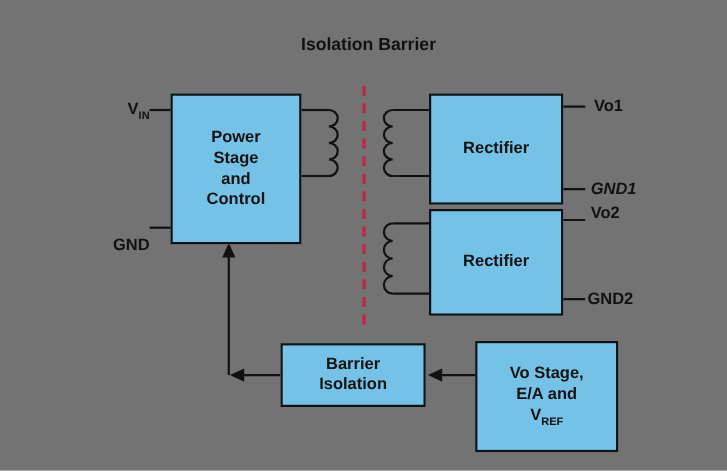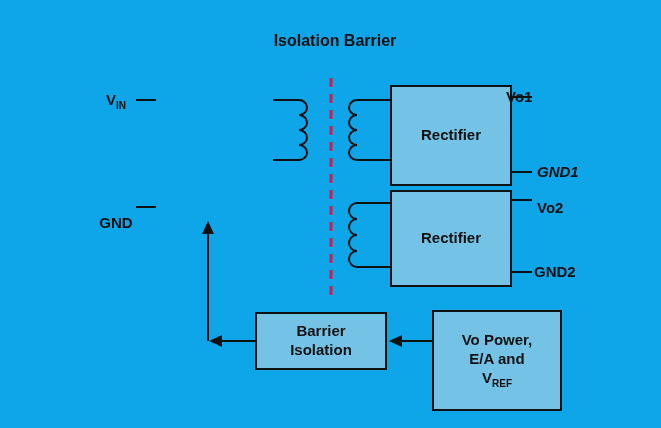--- a/index.html
+++ b/index.html
@@ -1,29 +1,29 @@
 <!DOCTYPE html>
 <html style="--block-fill: #74C2E5; --block-border: #111111; --line: #111111; --barrier: #C3234C;"><head>
 <meta charset="utf-8">
 <style>
   * { margin:0; padding:0; box-sizing:border-box; }
   html,body { background:#ffffff; font-family:"Liberation Sans", sans-serif; }
-  .canvas { position:relative; width:661px; height:428px; background:#0ea5e9; overflow:hidden; }
+  .canvas { position:relative; width:661px; height:428px; background:#737373; overflow:hidden; }
   .wires { position:absolute; left:0; top:0; }
   .wire { stroke:var(--line,#111); stroke-width:2; fill:none; }
   .coil { stroke:var(--line,#111); stroke-width:2; fill:none; }
   .barrier-line { stroke:var(--barrier,#c3234c); stroke-width:3; fill:none; stroke-dasharray:9 7; }
   .arrowhead { fill:var(--line,#111); stroke:none; }
   .block { position:absolute; background:var(--block-fill,#74c2e5); border:2.5px solid var(--block-border,#111);
            display:flex; flex-direction:column; align-items:center; justify-content:center;
            text-align:center; font-weight:700; font-size:15px; line-height:1.25; color:#111; }
   .title { position:absolute; left:225px; top:32px; width:220px; text-align:center;
            font-weight:700; font-size:16px; color:#111; }
   .pin { position:absolute; font-weight:700; font-size:15px; color:#111; white-space:nowrap; }
-  .pin.right-align { text-align:center; }
+  .pin.right-align { text-align:right; }
   sub { font-size:10px; font-weight:700; }
 </style>
 </head>
 <body>
 
 <div class="canvas">
 
   <svg class="wires" width="661" height="428" viewBox="0 0 661 428">
 
     <line class="wire" x1="136" y1="100" x2="156" y2="100"></line>
@@ -52,42 +52,48 @@
     <polygon class="arrowhead" points="389,341 402,335 402,347"></polygon>
 
     <line class="wire" x1="255" y1="341" x2="221" y2="341"></line>
     <polygon class="arrowhead" points="209,341 222,335 222,347"></polygon>
     <line class="wire" x1="208" y1="341" x2="208" y2="233"></line>
     <polygon class="arrowhead" points="208,221 202,234 214,234"></polygon>
   </svg>
 
   <div class="title">Isolation Barrier</div>
 
+  <div class="block" style="left:155px; top:85px; width:119px; height:137px;">
+    <div>Power</div>
+    <div>Stage</div>
+    <div>and</div>
+    <div>Control</div>
+  </div>
 
   <div class="block" style="left:390px; top:85px; width:122px; height:101px;">
     <div>Rectifier</div>
   </div>
 
   <div class="block" style="left:390px; top:190px; width:122px; height:97px;">
     <div>Rectifier</div>
   </div>
 
   <div class="block" style="left:255px; top:312px; width:132px; height:58px;">
     <div>Barrier</div>
     <div>Isolation</div>
   </div>
 
   <div class="block" style="left:432px; top:310px; width:130px; height:101px;">
-    <div>Vo Power,</div>
+    <div>Vo Stage,</div>
     <div>E/A and</div>
     <div><span>V</span><sub>REF</sub></div>
   </div>
 
   <div class="pin right-align" style="left:96px; top:91px; width:40px;"><span>V</span><sub>IN</sub></div>
 
   <div class="pin right-align" style="left:96px; top:214px; width:40px;">GND</div>
 
-  <div class="pin" style="left:506px; top:88px;text-align:center;">Vo1</div>
+  <div class="pin" style="left:540px; top:88px;text-align:center;">Vo1</div>
   <div class="pin" style="left:537px; top:163px;font-style:italic;">GND1</div>
-  <div class="pin" style="left:537px; top:199px;">Vo2</div>
+  <div class="pin" style="left:537px; top:185px;">Vo2</div>
   <div class="pin" style="left:534px; top:263px;">GND2</div>
 
 </div>
 
 </body></html>

